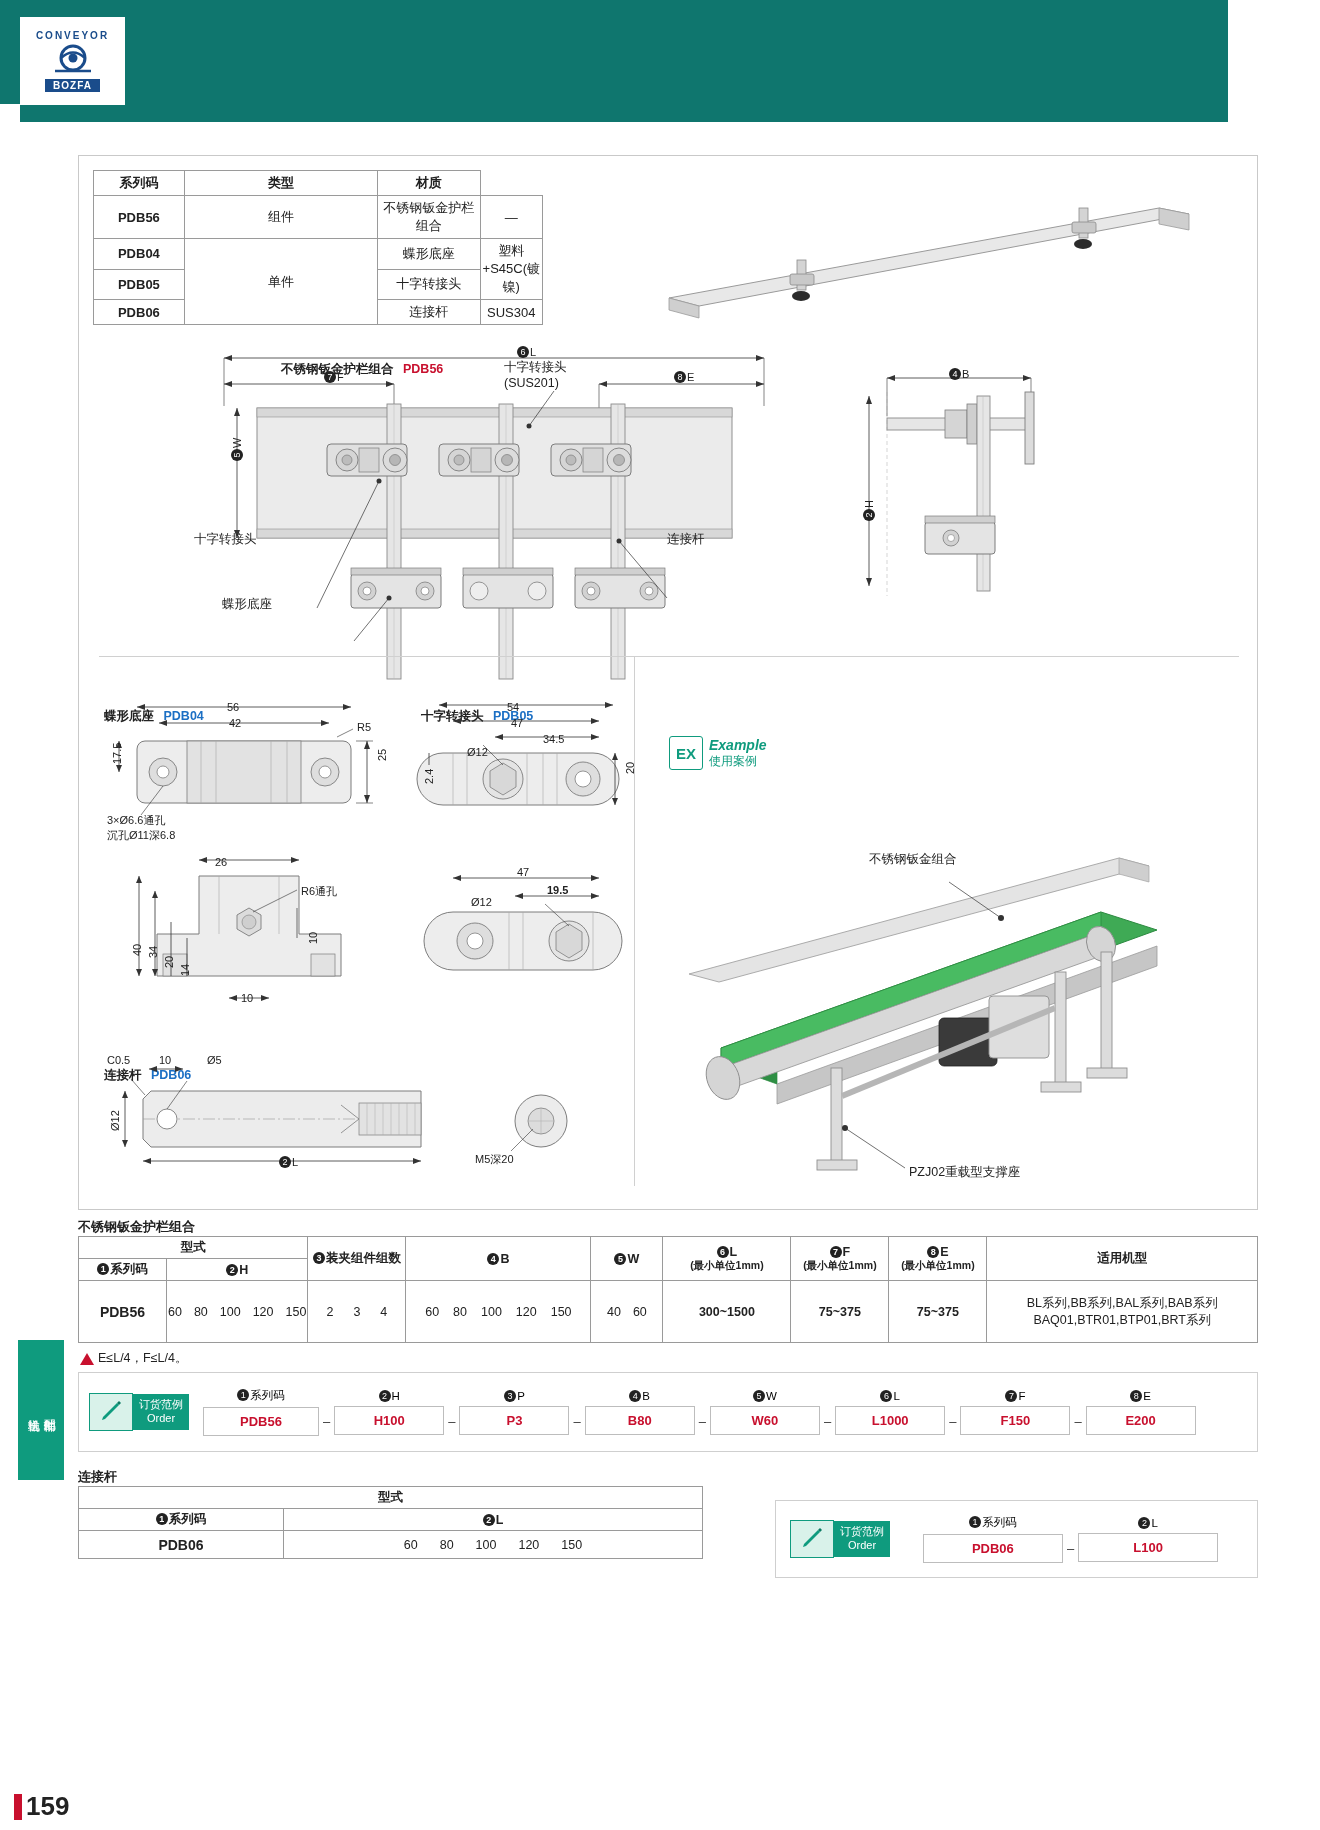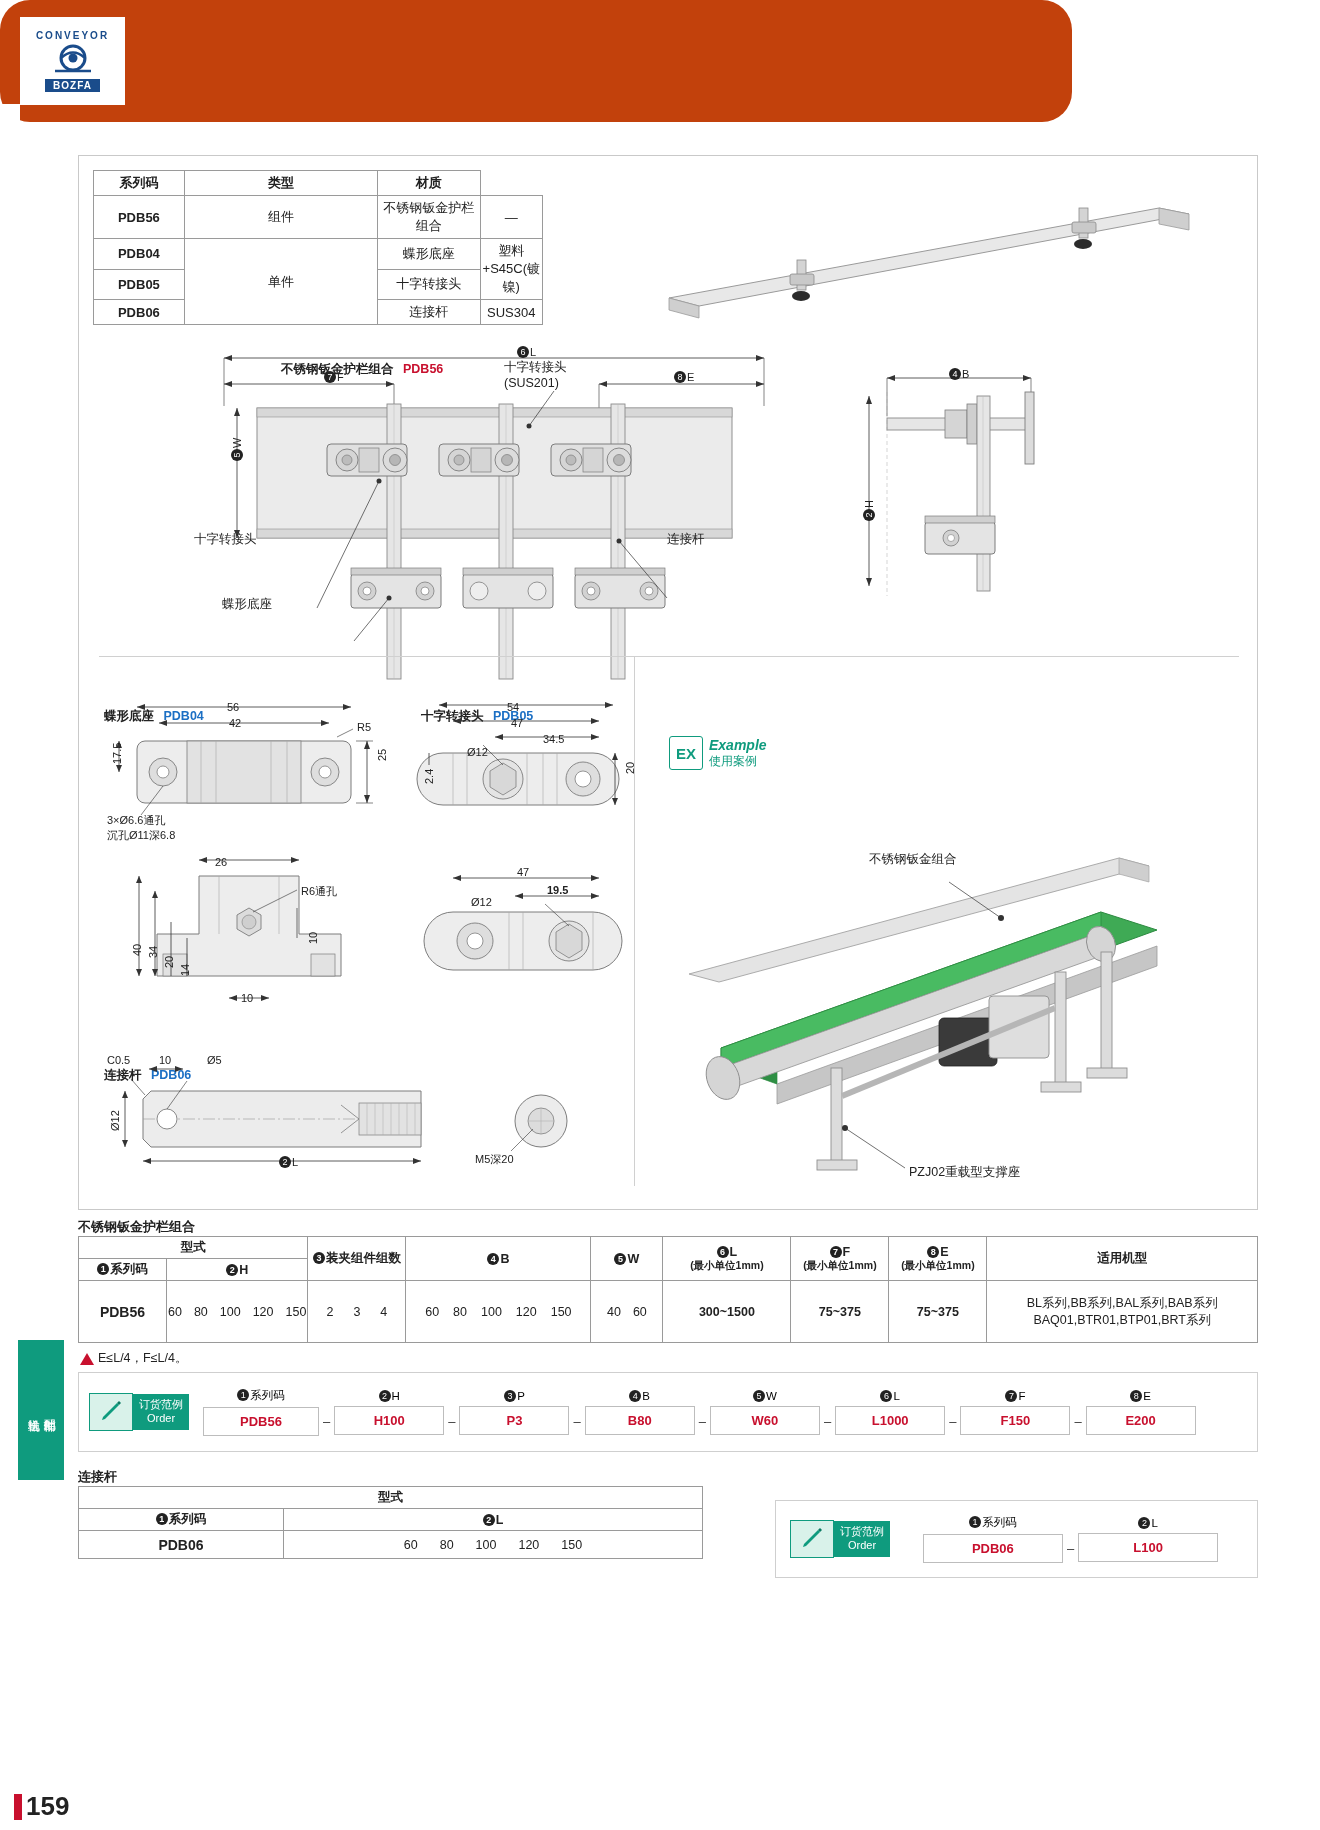--- a/index.html
+++ b/index.html
@@ -10,24 +10,23 @@
     background: #ffffff;
     font-family: "Liberation Sans", sans-serif;
     position: relative;
     overflow: hidden;
   }
 
   
   .header {
     position: absolute;
     top: 0; left: 0;
-    width: 1072px;
+    width: 1228px;
     height: 122px;
-    background: #c2410c;
-    border-radius: 30px;
+    background: #0f766e;
   }
   .header-inner {
     position: absolute;
     top: 16px; left: 20px;
     width: 1260px; height: 90px;
     display: flex;
     align-items: center;
   }
   .logo-box {
     width: 105px;

